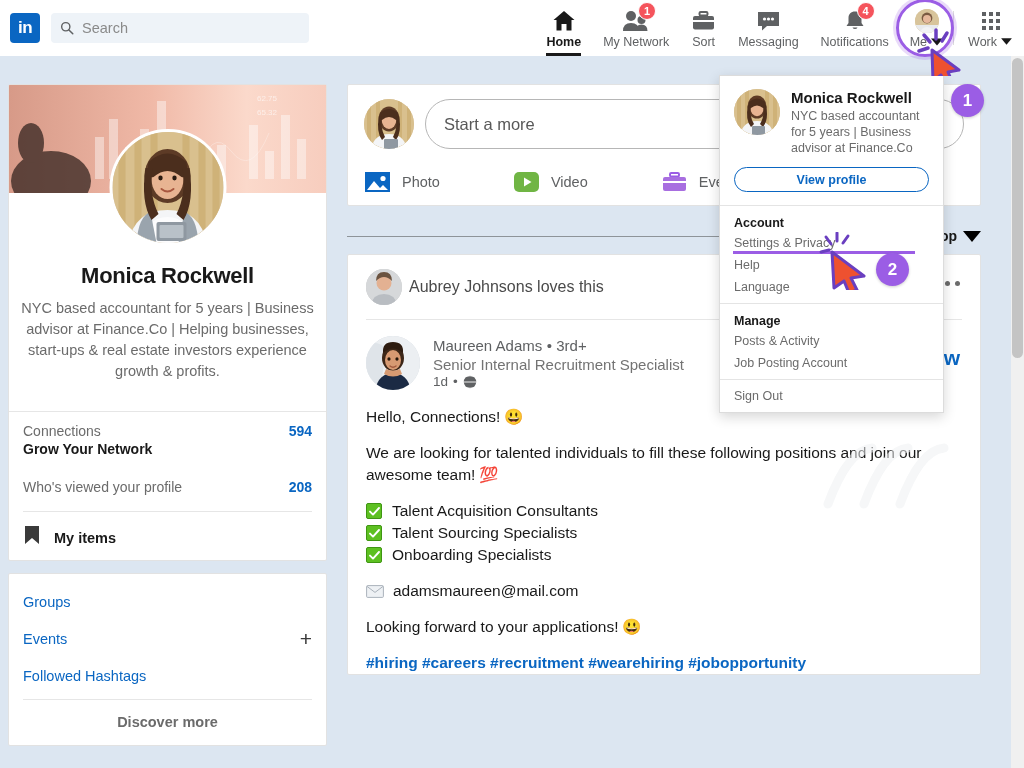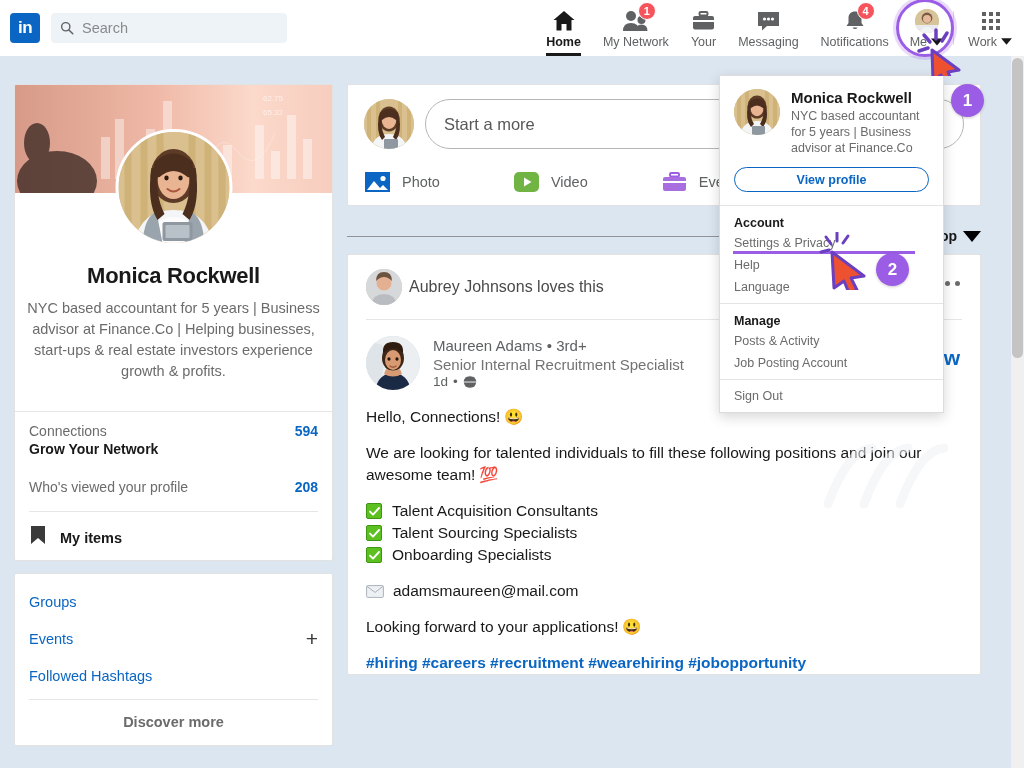--- a/index.html
+++ b/index.html
@@ -19,21 +19,21 @@
   }
   .li-logo {
     width: 30px; height: 30px; margin-left: 10px;
     background: #0a66c2; border-radius: 4px;
     color: #fff; font-weight: bold; font-size: 17px;
     display: flex; align-items: center; justify-content: center;
     letter-spacing: -0.5px;
     font-family: "Liberation Sans", sans-serif;
   }
   .searchbox {
-    margin-left: 11px; width: 236px; height: 30px;
+    margin-left: 11px; width: 258px; height: 30px;
     background: #eef3f8; border-radius: 4px;
     display: flex; align-items: center; padding: 0 9px;
   }
   .searchbox .mag { width: 14px; height: 14px; flex: none; }
   .searchbox .ph { margin-left: 8px; color: #8a8a8a; font-size: 14.5px; }
 
   .navitems { display: flex; align-items: flex-end; margin-left: auto; height: 56px; }
   .navitem {
     position: relative; height: 56px;
     display: flex; flex-direction: column; align-items: center; justify-content: center;
@@ -63,21 +63,21 @@
   .navdiv { width: 1px; height: 34px; background: #dcdcdc; align-self: center; margin: 0 3px; }
   .avatar-sm {
     width: 24px; height: 24px; border-radius: 50%; overflow: hidden; flex: none;
   }
 
   
   .page { position: absolute; top: 56px; left: 0; width: 1024px; height: 712px; }
   .card { background: #fff; border: 1px solid #e2e2e2; border-radius: 2px; }
 
   
-  .sidebar { position: absolute; left: 14px; top: 28px; width: 319px; }
+  .sidebar { position: absolute; left: 8px; top: 28px; width: 319px; }
   .profile-card { overflow: hidden; }
   .cover { height: 108px; position: relative; overflow: hidden; background: #e9b8a6; }
   .pf-avatar {
     position: absolute; left: 50%; transform: translateX(-50%); top: 45px;
     width: 117px; height: 117px; border-radius: 50%; overflow: hidden;
     border: 3px solid #fff; background: #d9c7a8; z-index: 3;
   }
   .pf-body { padding: 70px 12px 16px; text-align: center; }
   .pf-name { font-size: 22px; font-weight: bold; color: #191919; letter-spacing: -0.3px; }
   .pf-head { margin-top: 9px; font-size: 14.5px; line-height: 21px; color: #6b6b6b; }
@@ -226,21 +226,21 @@
     </div>
 
     <div class="navitem">
       <span class="ic">
         <svg width="25" height="22" viewBox="0 0 25 22">
           <rect x="8.5" y="2" width="8" height="3.5" rx="1.2" fill="none" stroke="#5f6163" stroke-width="2"></rect>
           <rect x="2" y="6" width="21" height="13.5" rx="2" fill="#5f6163"></rect>
           <rect x="2" y="10" width="21" height="2" fill="#fff"></rect>
         </svg>
       </span>
-      <span class="lb">Your</span>
+      <span class="lb">Sort</span>
     </div>
 
     <div class="navitem">
       <span class="ic">
         <svg width="25" height="22" viewBox="0 0 25 22">
           <path d="M2 2 h21 v14 h-12 l-5 4.5 v-4.5 h-4 z" fill="#5f6163"></path>
           <circle cx="8.5" cy="9" r="1.6" fill="#fff"></circle>
             <circle cx="12.5" cy="9" r="1.6" fill="#fff"></circle>
             <circle cx="16.5" cy="9" r="1.6" fill="#fff"></circle>
         </svg>

